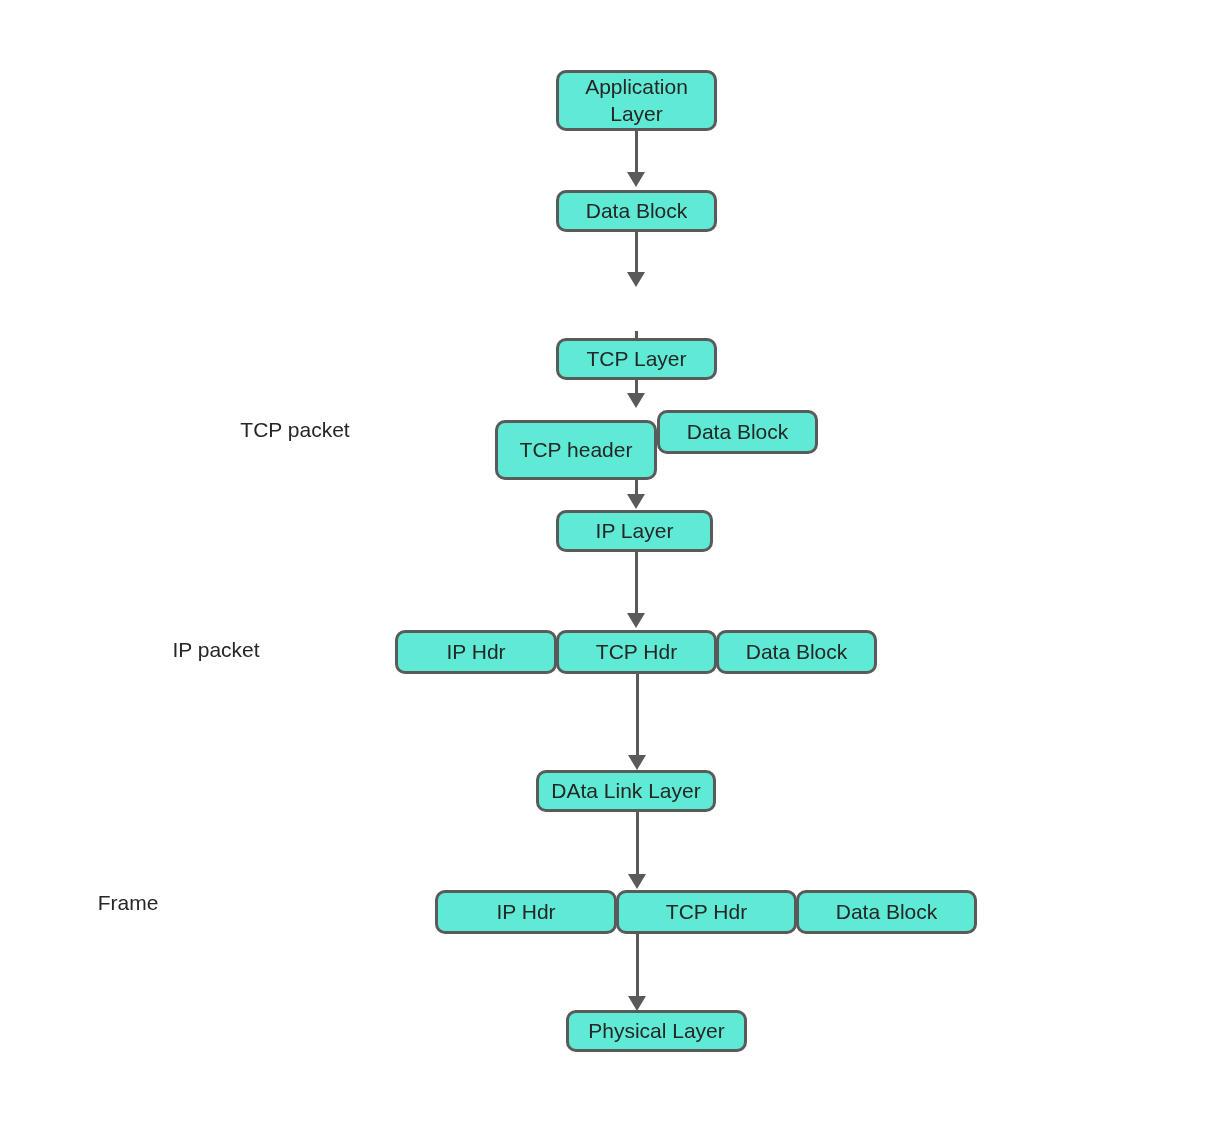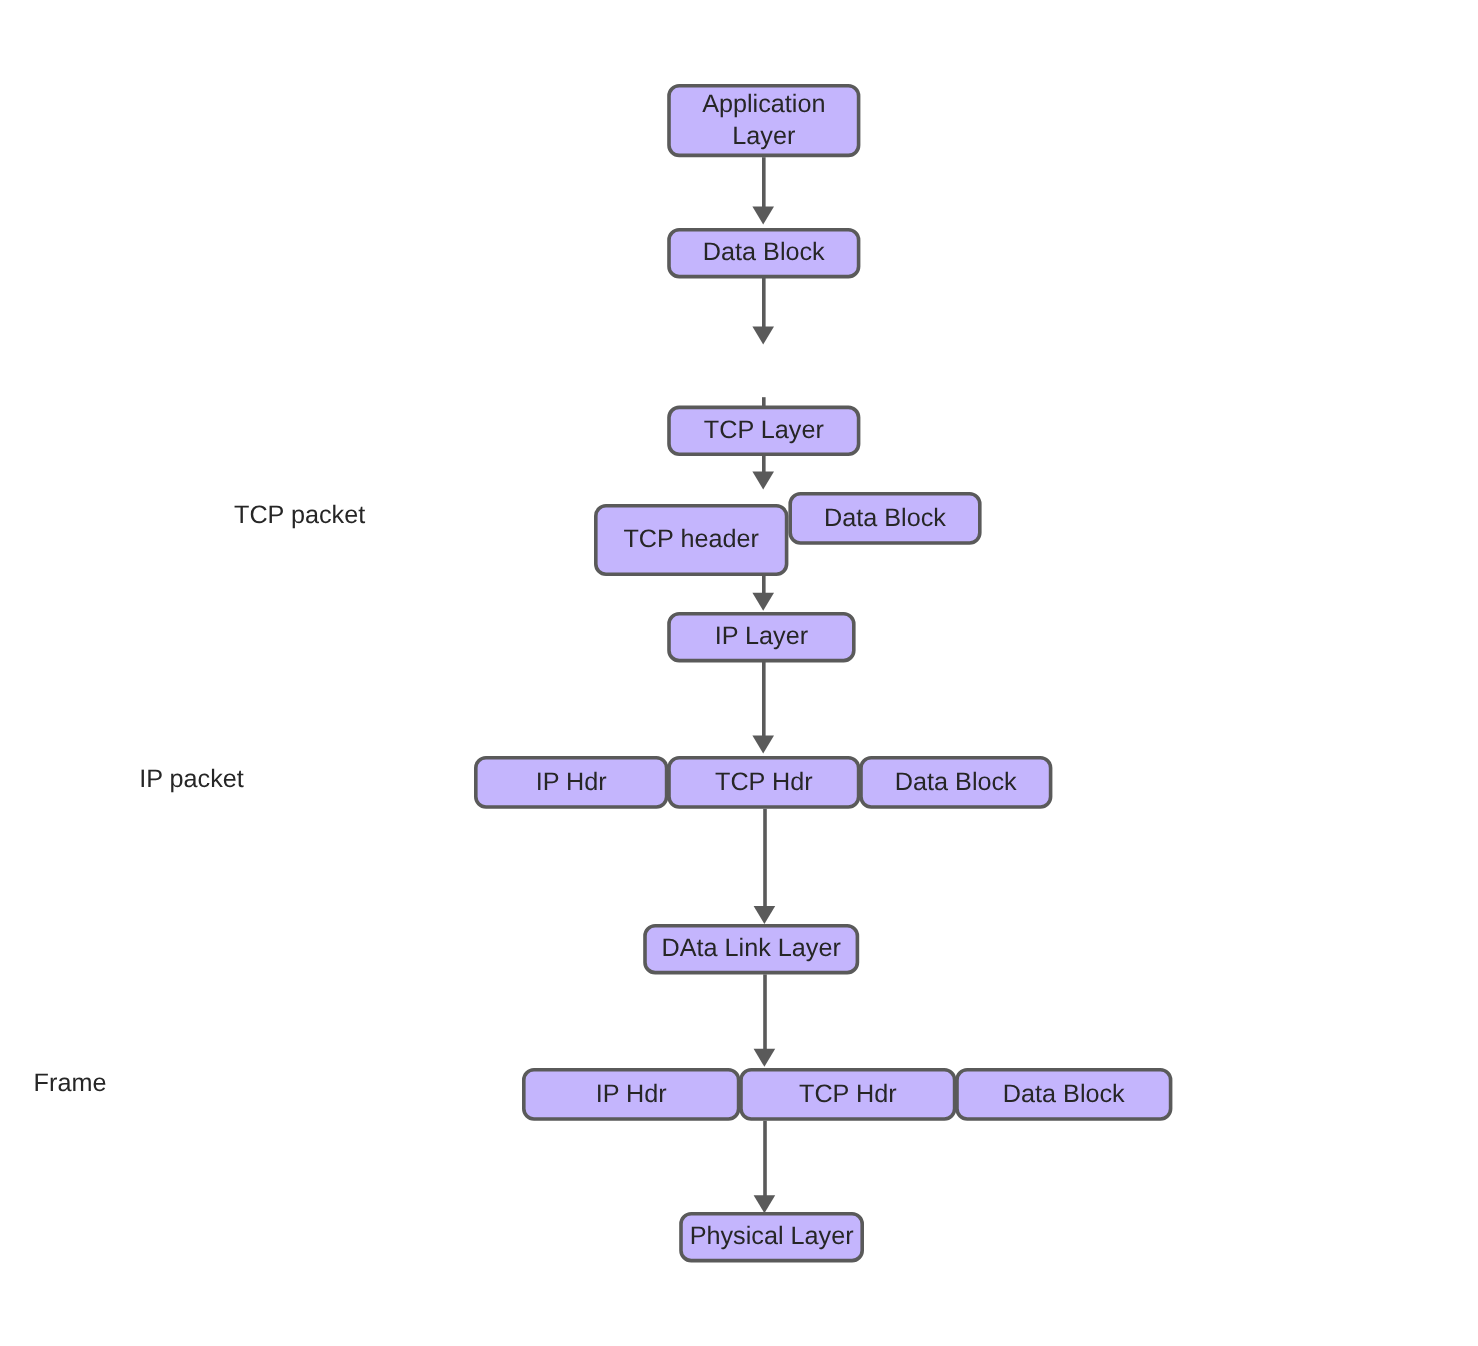--- a/index.html
+++ b/index.html
@@ -16,39 +16,39 @@
     position: relative;
     width: 1232px;
     height: 1122px;
     background: #ffffff;
     overflow: hidden;
   }
   
   .node {
     position: absolute;
     box-sizing: border-box;
-    background: #c4b5fd;
+    background: #5eead4;
     border: 3px solid #5a5a5a;
     border-radius: 10px;
     display: flex;
     align-items: center;
     justify-content: center;
     text-align: center;
     font-size: 21px;
     line-height: 1.25;
     color: #262626;
     z-index: 3;
     white-space: pre-line;
   }
   
   .row-label {
     position: absolute;
     font-size: 21px;
     color: #262626;
-    text-align: left;
+    text-align: center;
     white-space: nowrap;
     z-index: 3;
   }
   
   .connector {
     position: absolute;
     width: 3px;
     background: #5a5a5a;
     z-index: 1;
   }
@@ -109,15 +109,15 @@
   <div class="node" style="left:556px; top:630px; width:161px; height:44px;">TCP Hdr</div>
   <div class="node" style="left:716px; top:630px; width:161px; height:44px;">Data Block</div>
 
   <div class="node" style="left:536px; top:770px; width:180px; height:42px;text-align:center;">DAta Link Layer</div>
 
   <div class="row-label" style="left:28px; top:891px; width:200px;">Frame</div>
   <div class="node" style="left:435px; top:890px; width:182px; height:44px;">IP Hdr</div>
   <div class="node" style="left:616px; top:890px; width:181px; height:44px;">TCP Hdr</div>
   <div class="node" style="left:796px; top:890px; width:181px; height:44px;">Data Block</div>
 
-  <div class="node" style="left:566px; top:1010px; width:154px; height:42px;">Physical Layer</div>
+  <div class="node" style="left:566px; top:1010px; width:181px; height:42px;">Physical Layer</div>
 
 </div>
 
 </body></html>

